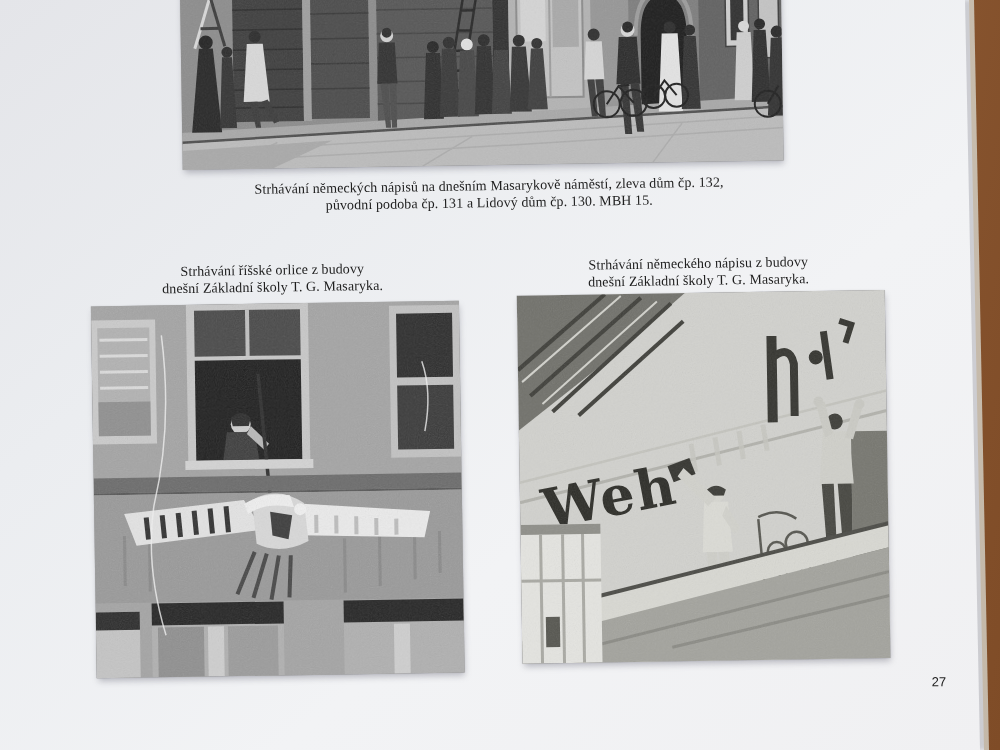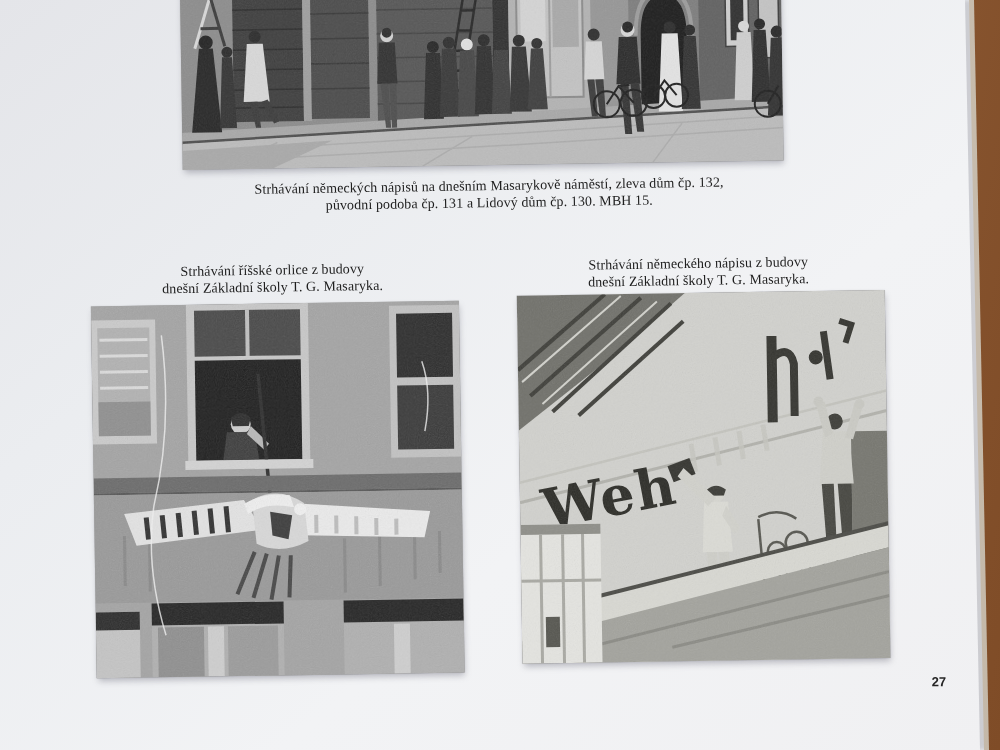--- a/index.html
+++ b/index.html
@@ -22,21 +22,21 @@
   .photo-right{left:518px;top:296px;width:368px;height:368px;}
   .caption{
     position:absolute;text-align:center;color:#1e1e1e;
     font-size:14px;line-height:17px;letter-spacing:.1px;
   }
   .caption-top{left:168px;top:177px;width:648px;}
   .caption-left{left:88px;top:258px;width:372px;}
   .caption-right{left:514px;top:258px;width:372px;}
   .page-number{
     position:absolute;left:916px;top:681px;width:36px;text-align:center;
-    font-size:13px;font-weight:bold;color:#242424;
+    font-size:13px;font-weight:normal;color:#242424;
     font-family:"Liberation Sans","DejaVu Sans",sans-serif;
   }
   
   .edge-shadow{
     position:absolute;inset:0;pointer-events:none;
     background:rgba(110,110,122,.28);
     clip-path:polygon(965px 0,972px 0,987px 750px,980px 750px);
     filter:blur(2px);
   }
   .page-stack-edge{

